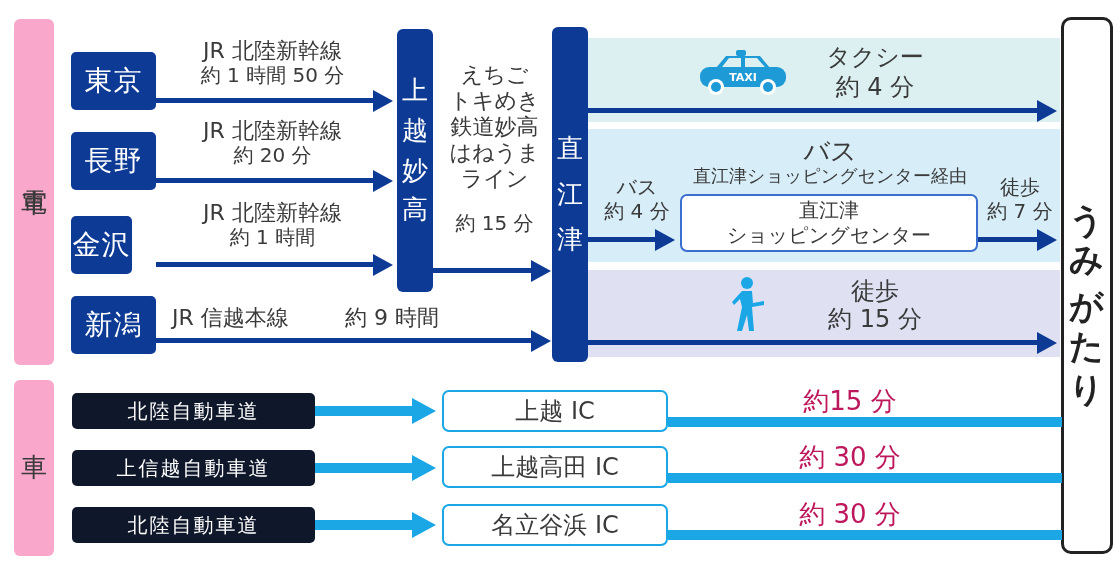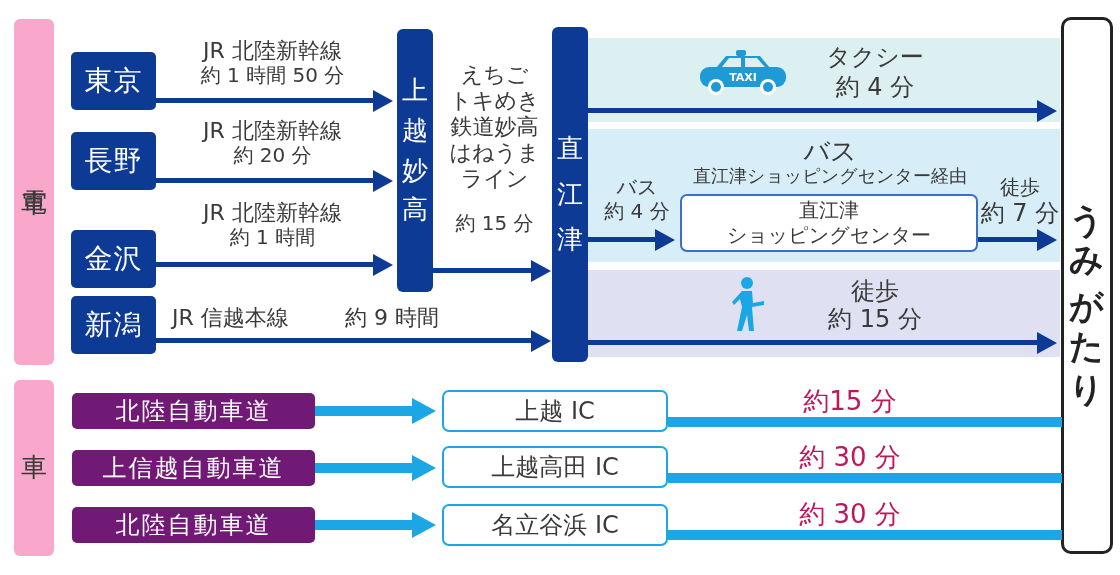--- a/index.html
+++ b/index.html
@@ -11,21 +11,21 @@
   .navy-box { background:#0d3a94; color:#fff; border-radius:5px; display:flex; align-items:center; justify-content:center; font-size:28px; letter-spacing:1px; }
   .navy-vbar { background:#0d3a94; color:#fff; border-radius:6px; display:flex; flex-direction:column; align-items:center; justify-content:center; font-size:26px; line-height:1.52; }
   .line-navy { background:#0d3a94; height:5px; }
   .arrow-navy { width:0; height:0; border-top:11px solid transparent; border-bottom:11px solid transparent; border-left:20px solid #0d3a94; }
   .rail-text { text-align:center; font-size:22px; line-height:1.15; color:#3a3a3a; }
   .band-taxi { background:#dcf0f1; }
   .band-bus { background:#d7eef9; }
   .band-walk { background:#dfe1f3; }
   .dest { border:3px solid #222; border-radius:10px; background:#fff; display:flex; align-items:center; justify-content:center; }
   .dest-text { writing-mode:vertical-rl; font-size:34px; font-weight:bold; color:#222; letter-spacing:4px; }
-  .cyan-box { background:#701a75; color:#fff; border-radius:5px; display:flex; align-items:center; justify-content:center; font-size:24px; letter-spacing:2px; }
+  .cyan-box { background:#0f172a; color:#fff; border-radius:5px; display:flex; align-items:center; justify-content:center; font-size:20px; letter-spacing:2px; }
   .line-cyan { background:#1ba7e6; }
   .arrow-cyan { width:0; height:0; border-top:13px solid transparent; border-bottom:13px solid transparent; border-left:24px solid #1ba7e6; }
   .ic-box { border:2px solid #1ba7e6; border-radius:7px; background:#fff; display:flex; align-items:center; justify-content:center; font-size:24px; color:#3a3a3a; }
   .time-car { font-size:26px; color:#be185d; text-align:center; }
   .sc-box { border:2px solid #3a6fcf; border-radius:7px; background:#fff; display:flex; flex-direction:column; align-items:center; justify-content:center; font-size:20px; line-height:1.25; color:#3a3a3a; }
 </style>
 </head>
 <body>
 
 <div class="abs pink" style="left:14px;top:19px;width:40px;height:346px;">
@@ -40,21 +40,21 @@
 <div class="abs rail-text" style="left:160px;top:64px;width:225px;font-size:20px;">約 1 時間 50 分</div>
 <div class="abs line-navy" style="left:156px;top:98px;width:220px;"></div>
 <div class="abs arrow-navy" style="left:373px;top:90px;"></div>
 
 <div class="abs navy-box" style="left:71px;top:132px;width:85px;height:58px;">長野</div>
 <div class="abs rail-text" style="left:160px;top:118px;width:225px;">JR 北陸新幹線</div>
 <div class="abs rail-text" style="left:160px;top:144px;width:225px;font-size:20px;">約 20 分</div>
 <div class="abs line-navy" style="left:156px;top:178px;width:220px;"></div>
 <div class="abs arrow-navy" style="left:373px;top:170px;"></div>
 
-<div class="abs navy-box" style="left:71px;top:230px;width:85px;height:58px;">金沢</div>
+<div class="abs navy-box" style="left:71px;top:216px;width:61px;height:58px;">金沢</div>
 <div class="abs rail-text" style="left:160px;top:200px;width:225px;">JR 北陸新幹線</div>
 <div class="abs rail-text" style="left:160px;top:226px;width:225px;font-size:20px;">約 1 時間</div>
 <div class="abs line-navy" style="left:156px;top:262px;width:220px;"></div>
 <div class="abs arrow-navy" style="left:373px;top:254px;"></div>
 
 <div class="abs navy-box" style="left:71px;top:296px;width:85px;height:58px;text-align:right;">新潟</div>
 <div class="abs rail-text" style="left:172px;top:305px;width:160px;text-align:left;">JR 信越本線</div>
 <div class="abs rail-text" style="left:345px;top:305px;width:120px;text-align:left;">約 9 時間</div>
 <div class="abs line-navy" style="left:156px;top:338px;width:378px;"></div>
 <div class="abs arrow-navy" style="left:531px;top:330px;"></div>
@@ -112,21 +112,21 @@
 <div class="abs rail-text" style="left:592px;top:200px;width:90px;font-size:20px;">約 4 分</div>
 <div class="abs line-navy" style="left:588px;top:237px;width:70px;"></div>
 <div class="abs arrow-navy" style="left:655px;top:229px;"></div>
 <div class="abs sc-box" style="left:680px;top:194px;width:294px;height:54px;">
   <div>直江津</div>
   <div>ショッピングセンター</div>
 </div>
 <div class="abs line-navy" style="left:978px;top:237px;width:62px;"></div>
 <div class="abs arrow-navy" style="left:1037px;top:229px;"></div>
 <div class="abs rail-text" style="left:978px;top:176px;width:84px;font-size:20px;">徒歩</div>
-<div class="abs rail-text" style="left:978px;top:200px;width:84px;font-size:24px;">約 7 分</div>
+<div class="abs rail-text" style="left:978px;top:200px;width:84px;font-size:20px;">約 7 分</div>
 
 <div class="abs" style="left:730px;top:275px;width:40px;height:60px;">
   <svg width="40" height="60" viewBox="0 0 40 60">
     <circle cx="17" cy="8" r="6" fill="#1ba7e6"></circle>
     <path d="M12 16 L22 16 L23 28 L34 26 L34 30 L22 32 L24 56 L19 56 L17 40 L12 56 L7 56 L12 32 L10 24 L4 30 L2 27 Z" fill="#1ba7e6"></path>
   </svg>
 </div>
 <div class="abs rail-text" style="left:800px;top:278px;width:150px;font-size:24px;">徒歩</div>
 <div class="abs rail-text" style="left:800px;top:306px;width:150px;font-size:24px;">約 15 分</div>
 <div class="abs line-navy" style="left:588px;top:340px;width:452px;"></div>

